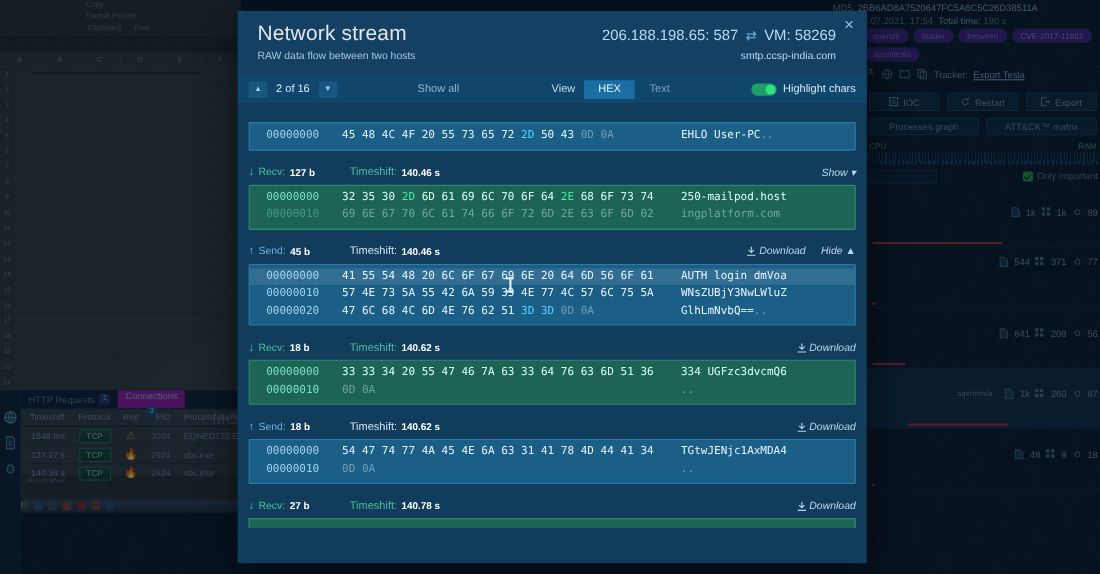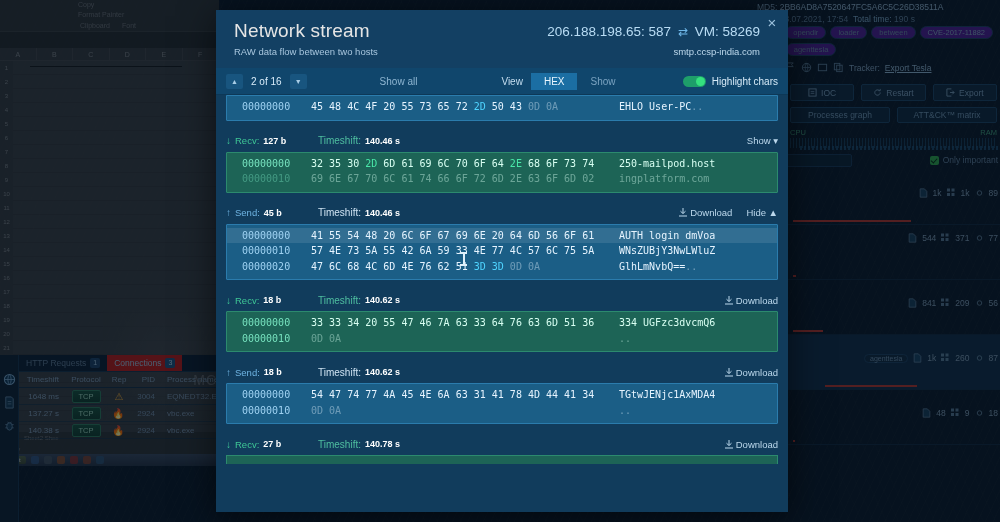--- a/index.html
+++ b/index.html
@@ -111,21 +111,21 @@
 
   .tabs-bar {
     position: absolute; left: 19px; top: 355px; right: 780px; height: 17px;
     background: #0d2036; display: flex; align-items: center;
     border-bottom: 1px solid #14334f;
   }
   .tab {
     display: flex; align-items: center; gap: 4px;
     height: 100%; padding: 0 7px; font-size: 8.5px; color: #5d7a96;
   }
-  .tab.active { background: #b91c1c; color: #9fc4e2; }
+  .tab.active { background: #a21caf; color: #9fc4e2; flex-direction: column; }
   .tab-badge {
     font-size: 7px; background: #1b4268; color: #9ec2e0;
     padding: 0 3px; border-radius: 2px; line-height: 10px;
   }
   .tab.active .tab-badge { background: #1e5583; color: #bcdcf5; }
   .tab-caret {
     position: absolute; left: 22px; top: 360px;
     font-size: 7px; color: #4d6b87;
   }
 
@@ -331,38 +331,38 @@
     background: #1e9e6a; position: relative;
   }
   .toggle:after {
     content: ""; position: absolute; right: 1px; top: 1px;
     width: 9px; height: 9px; border-radius: 50%; background: #35e07f;
   }
   .hl-lbl { font-size: 10px; color: #d7ebf8; }
 
   .m-body {
     position: absolute; left: 0; right: 0; top: 85px; bottom: 0;
-    overflow: hidden; padding: 0 10px;
+    overflow: hidden; padding: 16px 10px;
   }
 
   .meta-row {
     display: flex; align-items: center; height: 22px;
     font-size: 9.5px;
   }
   .dir { display: flex; align-items: center; gap: 4px; width: 92px; }
   .arrow { font-size: 10px; }
   .dir-recv .arrow, .dir-recv .dir-lbl { color: #3fc796; }
   .dir-send .arrow, .dir-send .dir-lbl { color: #6fb4e2; }
   .dir-size { color: #ffffff; font-weight: bold; font-size: 9px; }
   .ts-lbl { color: #4fbfa0; font-size: 10px; }
   .dir-send .ts-lbl { color: #cfe3f2; }
   .ts-val { color: #ffffff; font-size: 9px; font-weight: bold; margin-left: 4px; }
   .meta-right {
     margin-left: auto; display: flex; align-items: center; gap: 14px;
-    font-size: 9.5px; color: #bcd8ec;
+    font-size: 9.5px; color: #bcd8ec; font-style: italic;
   }
   .dl { display: flex; align-items: center; gap: 3px; }
 
   .hexblock {
     font-family: "DejaVu Sans Mono", monospace;
     font-size: 10px; line-height: 15.5px;
     padding: 3px 0 5px 0; border-radius: 1px;
   }
   .hexblock.recv { background: #1d6456; border: 1px solid #2c8a6e; }
   .hexblock.send { background: #1b5e86; border: 1px solid #2b7cad; }
@@ -745,21 +745,21 @@
     <div class="m-toolbar">
       <div class="pager">
         <span class="pg-btn">▲</span>
         <span class="pg-txt">2 of 16</span>
         <span class="pg-btn">▼</span>
       </div>
       <div class="showall">Show all</div>
       <div class="view-grp">
         <span class="view-lbl">View</span>
         <span class="seg on">HEX</span>
-        <span class="seg">Show</span>
+        <span class="seg">Text</span>
       </div>
       <div class="hl-grp">
         <span class="toggle"></span>
         <span class="hl-lbl">Highlight chars</span>
       </div>
     </div>
 
     <div class="m-body" id="m-body">
         <div class="hexblock send cut-top">
           <div class="hexline"><span class="off">00000000</span><span class="bytes"><span class="">45</span> <span class="">48</span> <span class="">4C</span> <span class="">4F</span> <span class="">20</span> <span class="">55</span> <span class="">73</span> <span class="">65</span> <span class="">72</span> <span class="b-hi">2D</span> <span class="">50</span> <span class="">43</span> <span class="b-dim">0D</span> <span class="b-dim">0A</span> </span><span class="ascii">EHLO User-PC<span class="a-dim">..</span></span></div>

